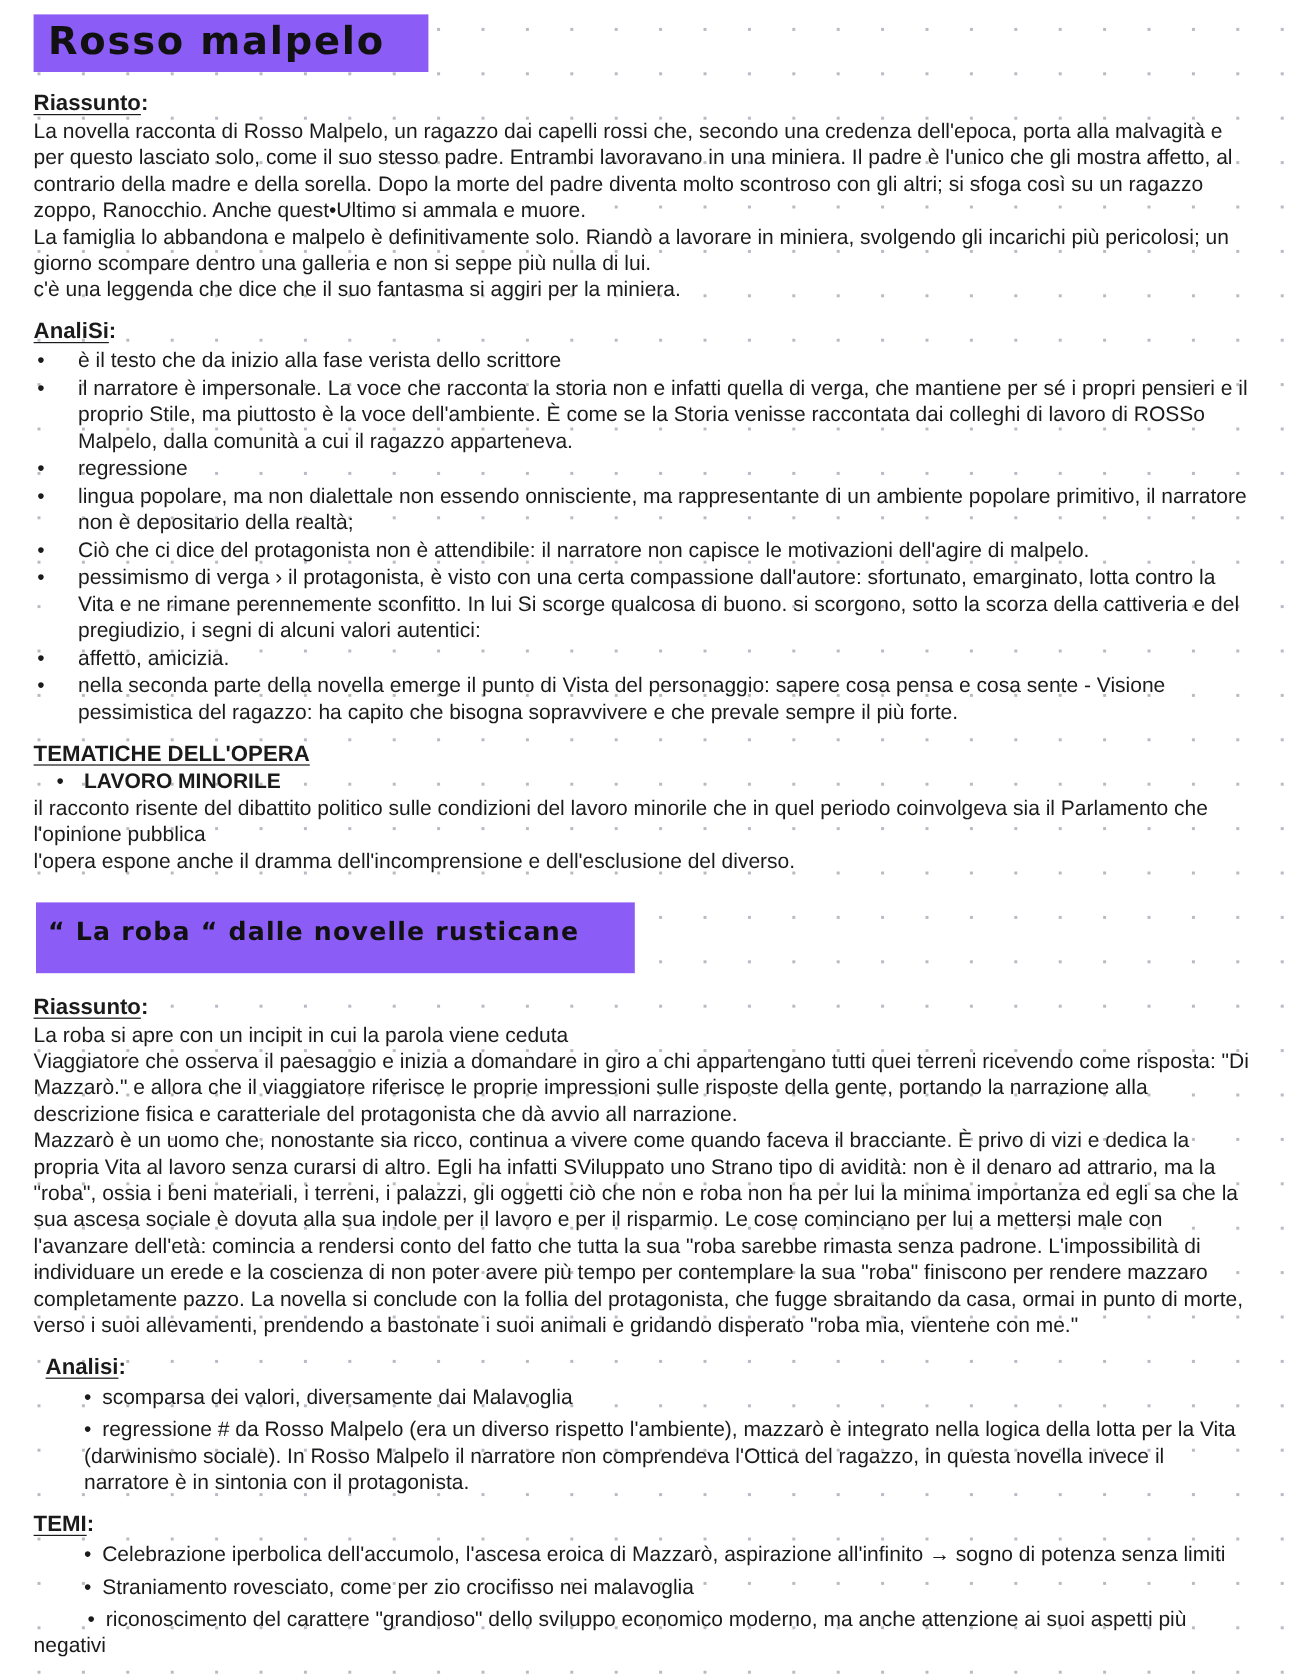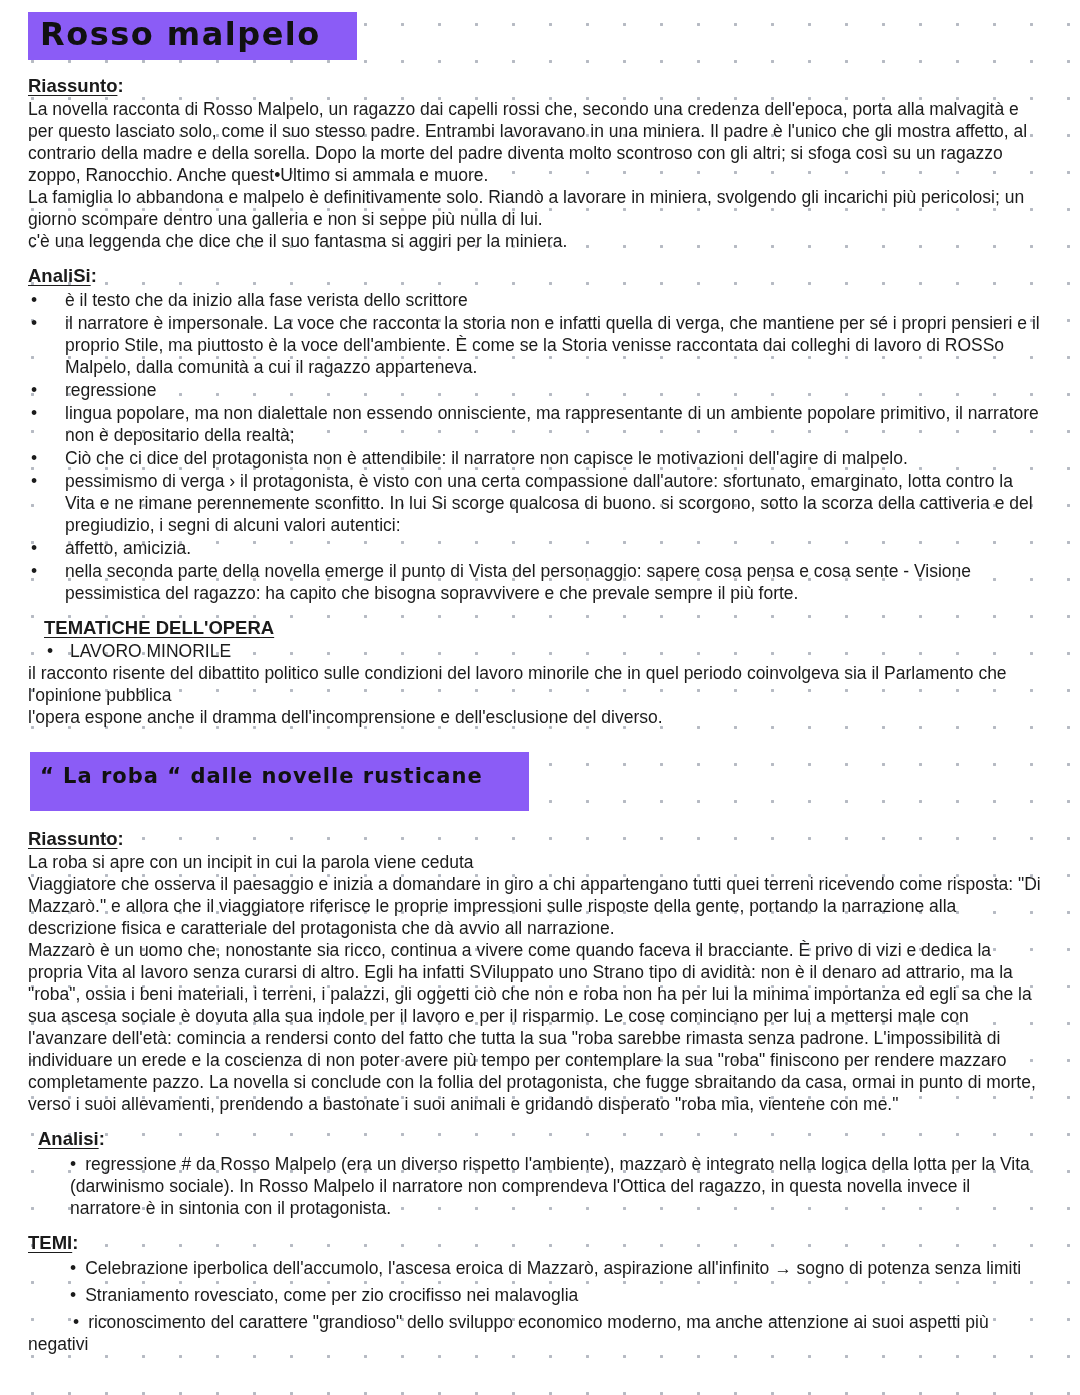--- a/index.html
+++ b/index.html
@@ -41,22 +41,22 @@
   .sec-h .u { text-decoration:underline; text-underline-offset:3px; }
 
   p.body { margin:0; }
 
   
   ul.an1 { list-style:none; margin:2px 0 0 0; padding:0; }
   ul.an1 > li { position:relative; padding-left:37px; margin:0 0 1px 0; }
   ul.an1 > li::before { content:"\2022"; position:absolute; left:3px; }
 
   
-  .tematiche-h { margin-left:16px; }
-  .tema-line { position:relative; padding-left:42px; font-weight:normal; margin-top:1px; }
+  .tematiche-h { }
+  .tema-line { position:relative; padding-left:42px; font-weight:bold; margin-top:1px; }
   .tema-line::before { content:"\2022"; position:absolute; left:19px; font-weight:normal; }
   .tema-desc { margin:0 0 0 14px; }
 
   
   .sub-h { margin-left:10px; }
   ul.sub { list-style:none; margin:3px 0 0 0; padding:0; }
   ul.sub > li { margin:0 0 5px 0; }
   ul.sub > li.hang42 { padding-left:42px; }
   ul.sub > li.hang42::before { content:"\2022"; margin-right:9px; }
   ul.sub > li.hang0 { padding-left:0; text-indent:45px; }
@@ -105,20 +105,21 @@
     <span class="u">Riassunto</span><span>:</span>
   </div>
   <p class="body">La roba si apre con un incipit in cui la parola viene ceduta</p>
   <p class="body">Viaggiatore che osserva il paesaggio e inizia a domandare in giro a chi appartengano tutti quei terreni ricevendo come risposta: "Di Mazzarò." e allora che il viaggiatore riferisce le proprie impressioni sulle risposte della gente, portando la narrazione alla descrizione fisica e caratteriale del protagonista che dà avvio all narrazione.</p>
   <p class="body">Mazzarò è un uomo che, nonostante sia ricco, continua a vivere come quando faceva il bracciante. È privo di vizi e dedica la propria Vita al lavoro senza curarsi di altro. Egli ha infatti SViluppato uno Strano tipo di avidità: non è il denaro ad attrario, ma la "roba", ossia i beni materiali, i terreni, i palazzi, gli oggetti ciò che non e roba non ha per lui la minima importanza ed egli sa che la sua ascesa sociale è dovuta alla sua indole per il lavoro e per il risparmio. Le cose cominciano per lui a mettersi male con l'avanzare dell'età: comincia a rendersi conto del fatto che tutta la sua "roba sarebbe rimasta senza padrone. L'impossibilità di individuare un erede e la coscienza di non poter avere più tempo per contemplare la sua "roba" finiscono per rendere mazzaro completamente pazzo. La novella si conclude con la follia del protagonista, che fugge sbraitando da casa, ormai in punto di morte, verso i suoi allevamenti, prendendo a bastonate i suoi animali e gridando disperato "roba mia, vientene con me."</p>
 
   <div class="sec-h sub-h">
     <span class="u">Analisi</span><span>:</span>
   </div>
   <ul class="sub">
+    <li class="hang42">scomparsa dei valori, diversamente dai Malavoglia</li>
     <li class="hang42">regressione # da Rosso Malpelo (era un diverso rispetto l'ambiente), mazzarò è integrato nella logica della lotta per la Vita (darwinismo sociale). In Rosso Malpelo il narratore non comprendeva l'Ottica del ragazzo, in questa novella invece il narratore è in sintonia con il protagonista.</li>
   </ul>
 
   <div class="sec-h">
     <span class="u">TEMI</span><span>:</span>
   </div>
   <ul class="sub">
     <li class="hang42">Celebrazione iperbolica dell'accumolo, l'ascesa eroica di Mazzarò, aspirazione all'infinito → sogno di potenza senza limiti</li>
     <li class="hang42">Straniamento rovesciato, come per zio crocifisso nei malavoglia</li>
     <li class="hang0">riconoscimento del carattere "grandioso" dello sviluppo economico moderno, ma anche attenzione ai suoi aspetti più negativi</li>

